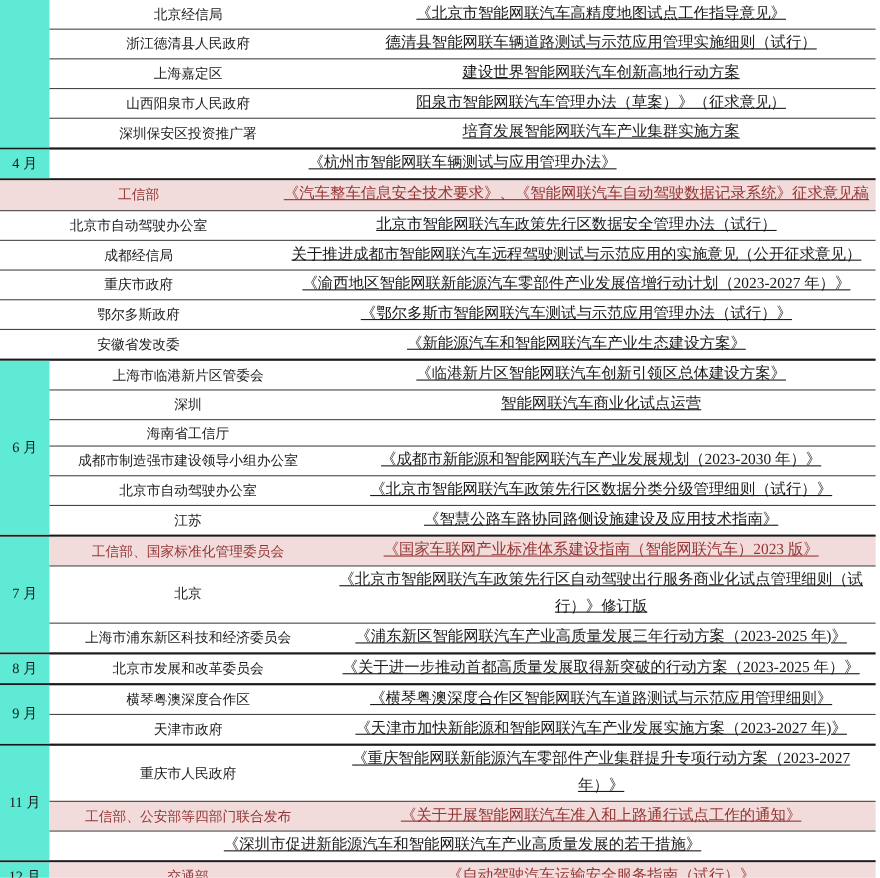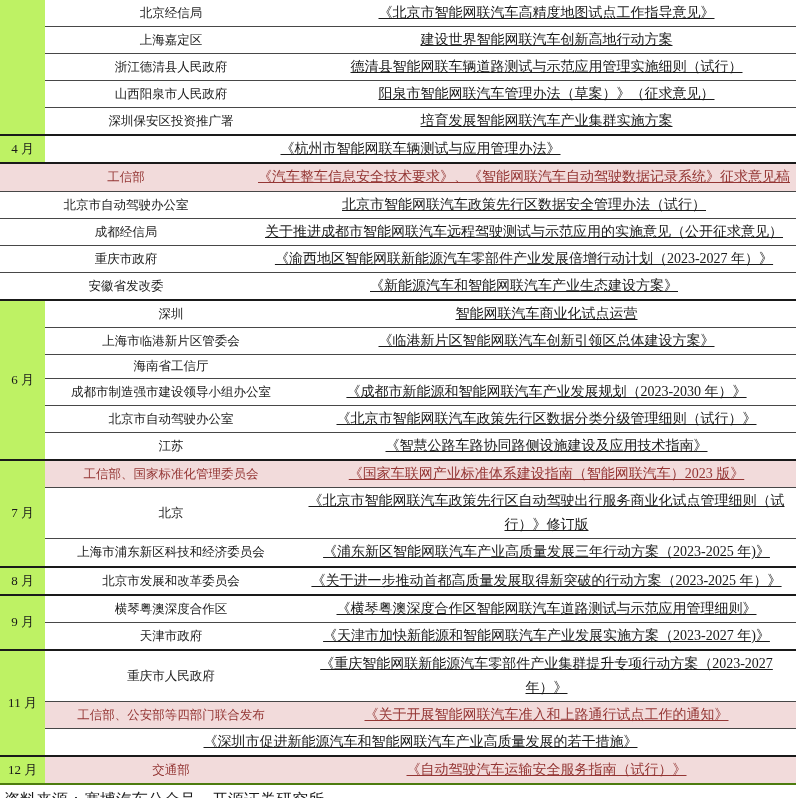--- a/index.html
+++ b/index.html
@@ -10,21 +10,21 @@
     font-family: "Liberation Serif", "DejaVu Serif", serif;
     color: #1a1a1a;
   }
   .policy-table { width: 796px; }
   .group { display: flex; border-top: 2px solid #1a1a1a; }
   .group.first { border-top: none; }
   .group.last { border-bottom: 2px solid #4d7c0f; }
   .month-cell {
     flex: 0 0 45px; width: 45px;
     display: flex; align-items: center; justify-content: center;
-    font-size: 13px; color: #1a1a1a; background: #bef264;
+    font-size: 13px; color: #1a1a1a; background: #5eead4;
   }
   .rows { flex: 1; display: flex; flex-direction: column; min-width: 0; }
   .row { display: flex; align-items: center; min-height: 23px; }
   .row + .row { border-top: 1px solid #474747; }
   .agency {
     flex: 0 0 252px; text-align: center;
     font-size: 12.5px; line-height: 1.45; padding: 1px 0;
   }
   .title {
     flex: 1; text-align: center;
@@ -44,28 +44,28 @@
 
 <div class="policy-table" id="tableRoot">
     <div class="group first">
       <div class="month-cell"></div>
       <div class="rows">
         <div class="row">
           <div class="agency">北京经信局</div>
           <div class="title">《北京市智能网联汽车高精度地图试点工作指导意见》</div>
         </div>
         <div class="row">
+          <div class="agency">浙江德清县人民政府</div>
+          <div class="title">德清县智能网联车辆道路测试与示范应用管理实施细则（试行）</div>
+        </div>
+        <div class="row">
           <div class="agency">上海嘉定区</div>
           <div class="title">建设世界智能网联汽车创新高地行动方案</div>
         </div>
         <div class="row">
-          <div class="agency">浙江德清县人民政府</div>
-          <div class="title">德清县智能网联车辆道路测试与示范应用管理实施细则（试行）</div>
-        </div>
-        <div class="row">
           <div class="agency">山西阳泉市人民政府</div>
           <div class="title">阳泉市智能网联汽车管理办法（草案）》（征求意见）</div>
         </div>
         <div class="row">
           <div class="agency">深圳保安区投资推广署</div>
           <div class="title">培育发展智能网联汽车产业集群实施方案</div>
         </div>
       </div>
     </div>
     <div class="group">
@@ -88,35 +88,39 @@
         </div>
         <div class="row">
           <div class="agency">成都经信局</div>
           <div class="title">关于推进成都市智能网联汽车远程驾驶测试与示范应用的实施意见（公开征求意见）</div>
         </div>
         <div class="row">
           <div class="agency">重庆市政府</div>
           <div class="title">《渝西地区智能网联新能源汽车零部件产业发展倍增行动计划（2023-2027 年）》</div>
         </div>
         <div class="row">
+          <div class="agency">鄂尔多斯政府</div>
+          <div class="title">《鄂尔多斯市智能网联汽车测试与示范应用管理办法（试行）》</div>
+        </div>
+        <div class="row">
           <div class="agency">安徽省发改委</div>
           <div class="title">《新能源汽车和智能网联汽车产业生态建设方案》</div>
         </div>
       </div>
     </div>
     <div class="group">
       <div class="month-cell">6 月</div>
       <div class="rows">
         <div class="row">
+          <div class="agency">上海市临港新片区管委会</div>
+          <div class="title">《临港新片区智能网联汽车创新引领区总体建设方案》</div>
+        </div>
+        <div class="row">
           <div class="agency">深圳</div>
           <div class="title">智能网联汽车商业化试点运营</div>
-        </div>
-        <div class="row">
-          <div class="agency">上海市临港新片区管委会</div>
-          <div class="title">《临港新片区智能网联汽车创新引领区总体建设方案》</div>
         </div>
         <div class="row">
           <div class="agency">海南省工信厅</div>
         </div>
         <div class="row">
           <div class="agency">成都市制造强市建设领导小组办公室</div>
           <div class="title">《成都市新能源和智能网联汽车产业发展规划（2023-2030 年）》</div>
         </div>
         <div class="row">
           <div class="agency">北京市自动驾驶办公室</div>

